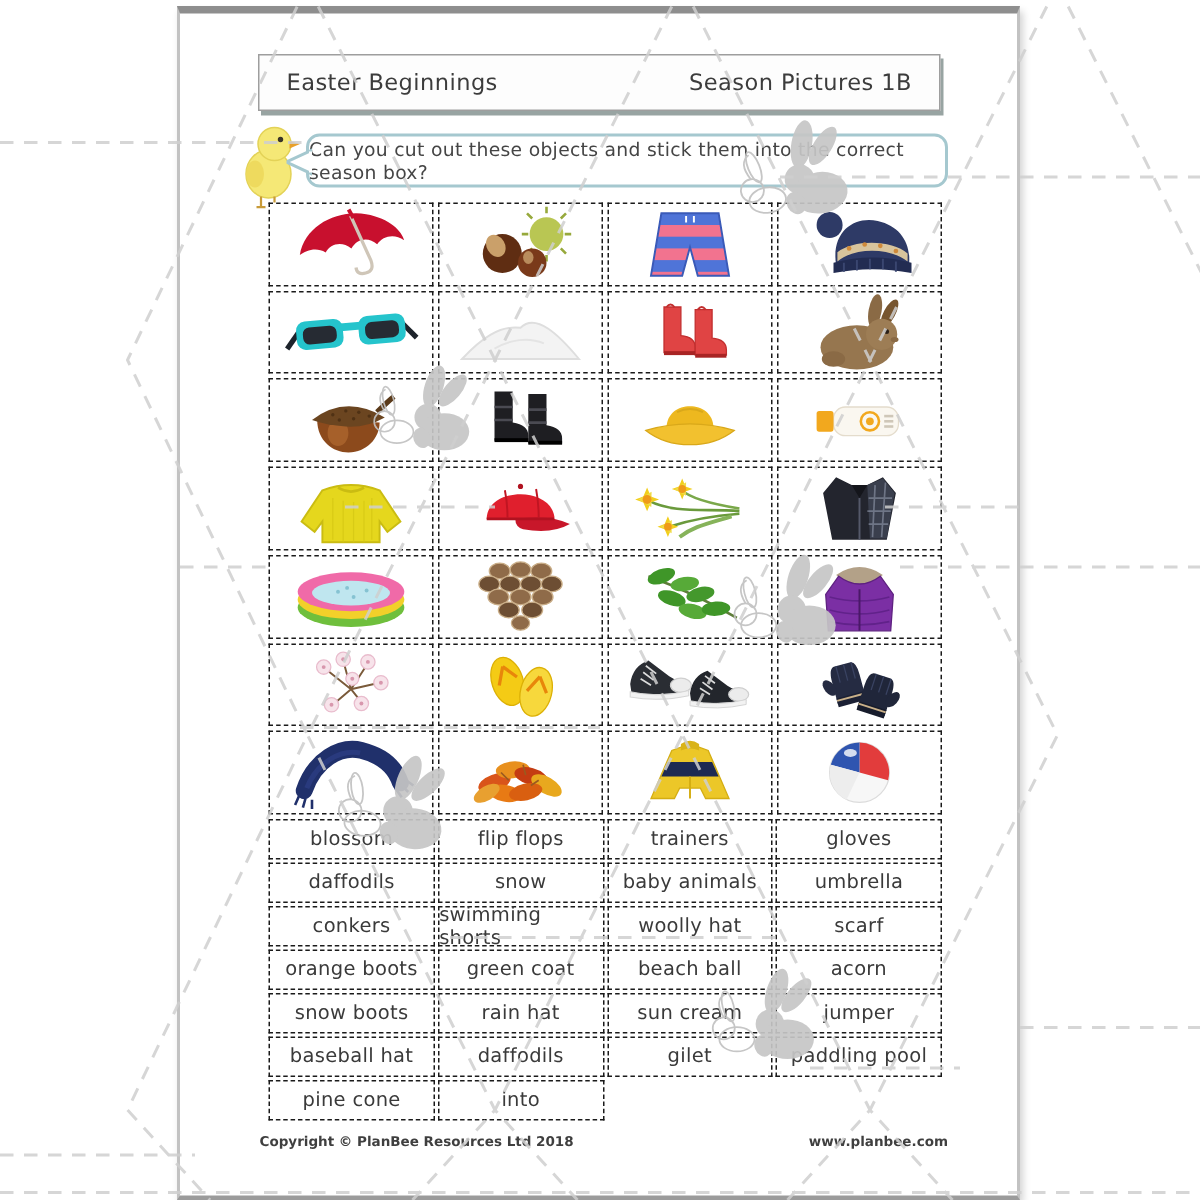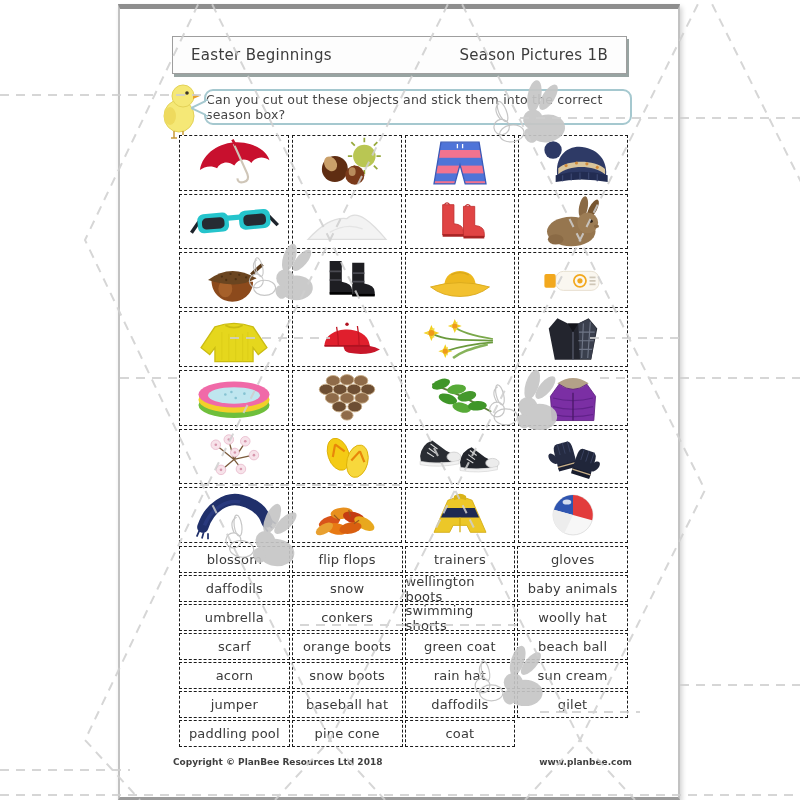--- a/index.html
+++ b/index.html
@@ -458,41 +458,40 @@
     </div>
   </div>
 
   <div class="word-grid">
     <div class="wcell">blossom</div>
     <div class="wcell">flip flops</div>
     <div class="wcell">trainers</div>
     <div class="wcell">gloves</div>
     <div class="wcell">daffodils</div>
     <div class="wcell">snow</div>
-    <div class="wcell">wellington boots</div>
     <div class="wcell">baby animals</div>
     <div class="wcell">umbrella</div>
     <div class="wcell">conkers</div>
     <div class="wcell">swimming shorts</div>
     <div class="wcell">woolly hat</div>
     <div class="wcell">scarf</div>
     <div class="wcell">orange boots</div>
     <div class="wcell">green coat</div>
     <div class="wcell">beach ball</div>
     <div class="wcell">acorn</div>
     <div class="wcell">snow boots</div>
     <div class="wcell">rain hat</div>
     <div class="wcell">sun cream</div>
     <div class="wcell">jumper</div>
     <div class="wcell">baseball hat</div>
     <div class="wcell">daffodils</div>
     <div class="wcell">gilet</div>
     <div class="wcell">paddling pool</div>
     <div class="wcell">pine cone</div>
-    <div class="wcell">coat</div>
+    <div class="wcell">into</div>
   </div>
 
   <svg class="bunny" style="left:357px;top:70px;transform:rotate(-8deg)" width="92" height="70" viewBox="0 0 120 90">
       <use href="#bnny"></use>
     </svg>
   <svg class="bunny" style="left:112px;top:232px" width="90" height="62" viewBox="0 0 120 90">
       <use href="#bnny"></use>
     </svg>
   <svg class="bunny" style="left:344px;top:358px" width="110" height="66" viewBox="0 0 120 90">
       <use href="#bnny"></use>

